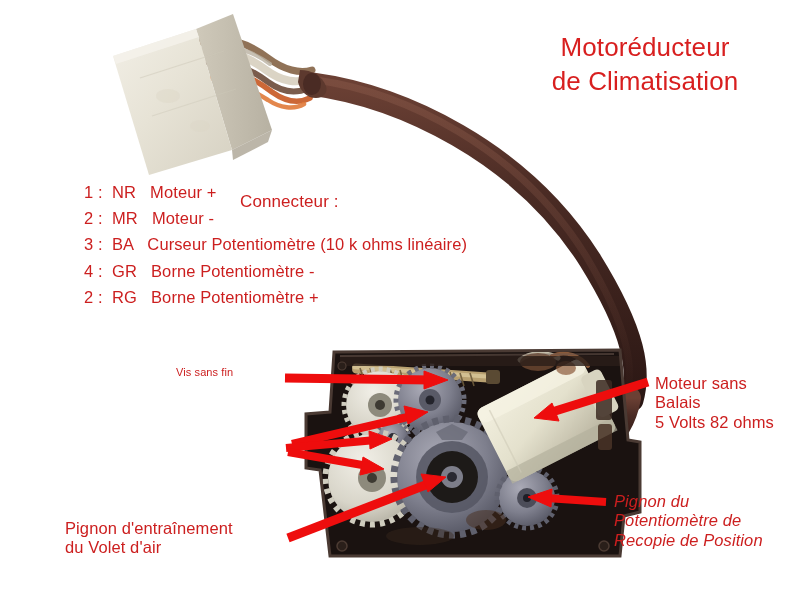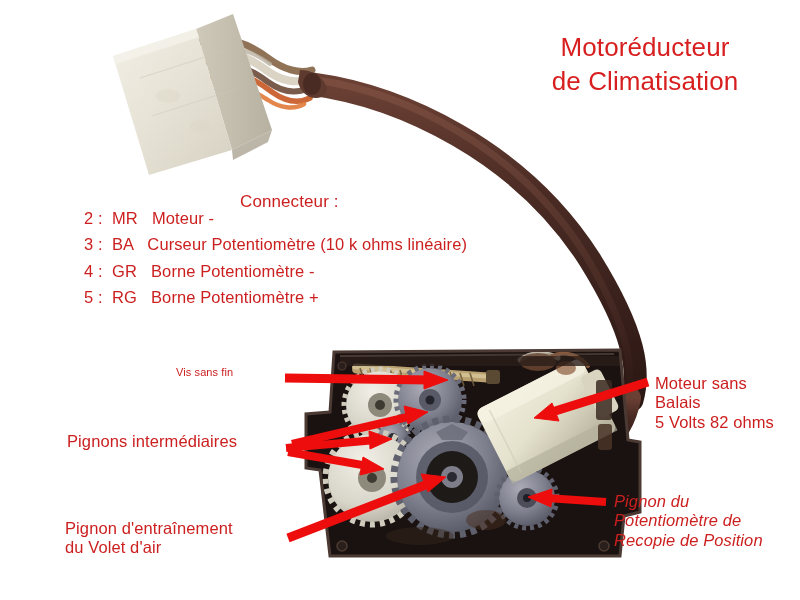--- a/index.html
+++ b/index.html
@@ -269,27 +269,27 @@
         <line x1="606" y1="502" x2="546" y2="498" stroke-width="8"></line>
         <polygon points="528,497 552,489 551,507"></polygon>
       </g>
     </g>
   </svg>
 
   <div id="title" class="lbl"><span>Motoréducteur</span><br><span>de Climatisation</span></div>
 
   <div id="connecteur-title" class="lbl">Connecteur :</div>
 
+  <div id="pin1" class="lbl pin">1 :  NR   Moteur +</div>
   <div id="pin2" class="lbl pin">2 :  MR   Moteur -</div>
   <div id="pin3" class="lbl pin">3 :  BA   Curseur Potentiomètre (10 k ohms linéaire)</div>
   <div id="pin4" class="lbl pin">4 :  GR   Borne Potentiomètre -</div>
-  <div id="pin5" class="lbl pin">5 :  RG   Borne Potentiomètre +</div>
+  <div id="pin5" class="lbl pin">2 :  RG   Borne Potentiomètre +</div>
 
   <div id="lbl-vis" class="lbl">Vis sans fin</div>
-  <div id="lbl-pignons-int" class="lbl">Pignons intermédiaires</div>
 
   <div id="lbl-pignon-entr" class="lbl"><span>Pignon d'entraînement</span><br><span>du Volet d'air</span></div>
 
   <div id="lbl-moteur" class="lbl"><span>Moteur sans</span><br><span>Balais</span><br><span>5 Volts 82 ohms</span></div>
 
   <div id="lbl-pignon-pot" class="lbl"><span>Pignon du</span><br><span>Potentiomètre de</span><br><span>Recopie de Position</span></div>
 
 </div>
 
 </body></html>

